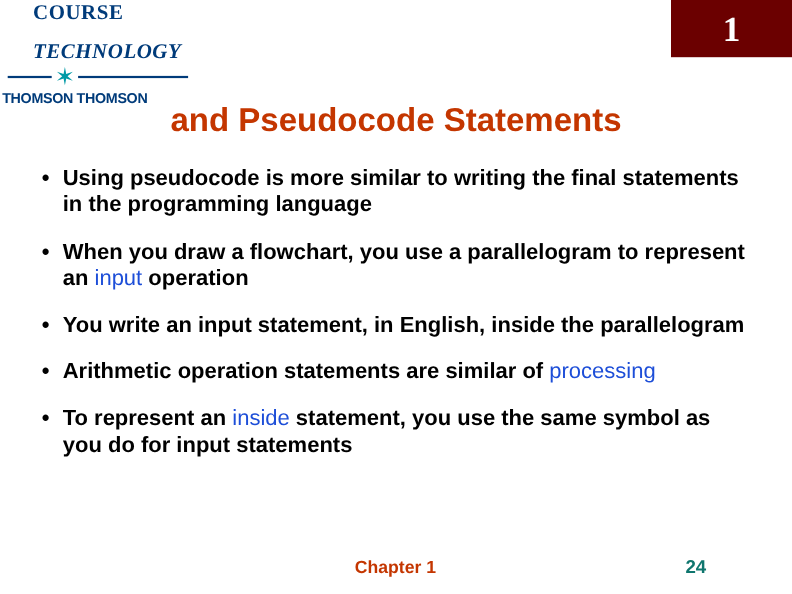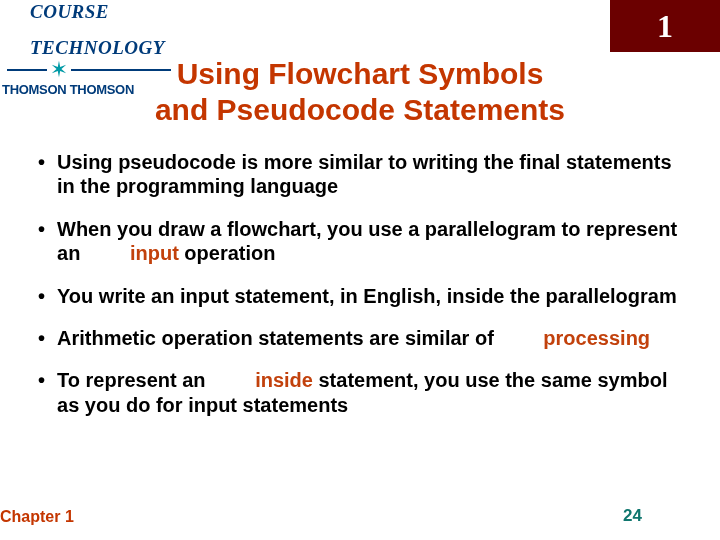--- a/index.html
+++ b/index.html
@@ -34,21 +34,20 @@
   }
   .course-tech {
     display: flex;
     flex-direction: column;
     align-items: flex-start;
     padding-left: 28px;
   }
   .course-line {
     color: #003b7a;
     font-weight: bold;
-    font-style: italic;
     font-size: 19px;
     font-family: Georgia, 'Times New Roman', serif;
     letter-spacing: 0.5px;
     line-height: 1;
   }
   .tech-line {
     color: #003b7a;
     font-weight: bold;
     font-style: italic;
     font-size: 19px;
@@ -112,27 +111,27 @@
     font-size: 20px;
     font-weight: bold;
     color: #000000;
     line-height: 1.22;
   }
   .bullet-mark {
     margin-right: 12px;
     flex-shrink: 0;
   }
   .bullet-text { flex: 1; }
-  .hl { color: #c2410c; font-weight: bold; margin-left: 44px; }
+  .hl { color: #1d4ed8; font-weight: normal; }
   .footer {
     position: absolute;
     bottom: 14px;
     left: 0;
     right: 1px;
-    text-align: left;
+    text-align: center;
   }
   .footer-chapter {
     color: #c43600;
     font-weight: bold;
     font-size: 16px;
     display: inline-block;
   }
   .page-number {
     position: absolute;
     bottom: 14px;
@@ -154,21 +153,21 @@
   </div>
   <div class="star-row">
     <div class="star-line"></div>
     <div class="star">✶</div>
     <div class="star-line" style="width:100px"></div>
   </div>
   <div class="thomson">THOMSON THOMSON</div>
 </div>
 
 <div class="slide-title">
-  <span>Using Flowchart Symbols</span><br>
+  <br>
   <span>and Pseudocode Statements</span>
 </div>
 
 <div class="bullets">
   <div class="bullet">
     <span class="bullet-mark">•</span>
     <span class="bullet-text">
       <span>Using pseudocode is more similar to writing the final statements in the programming language</span><span class="hl"></span><span></span>
     </span>
   </div>

